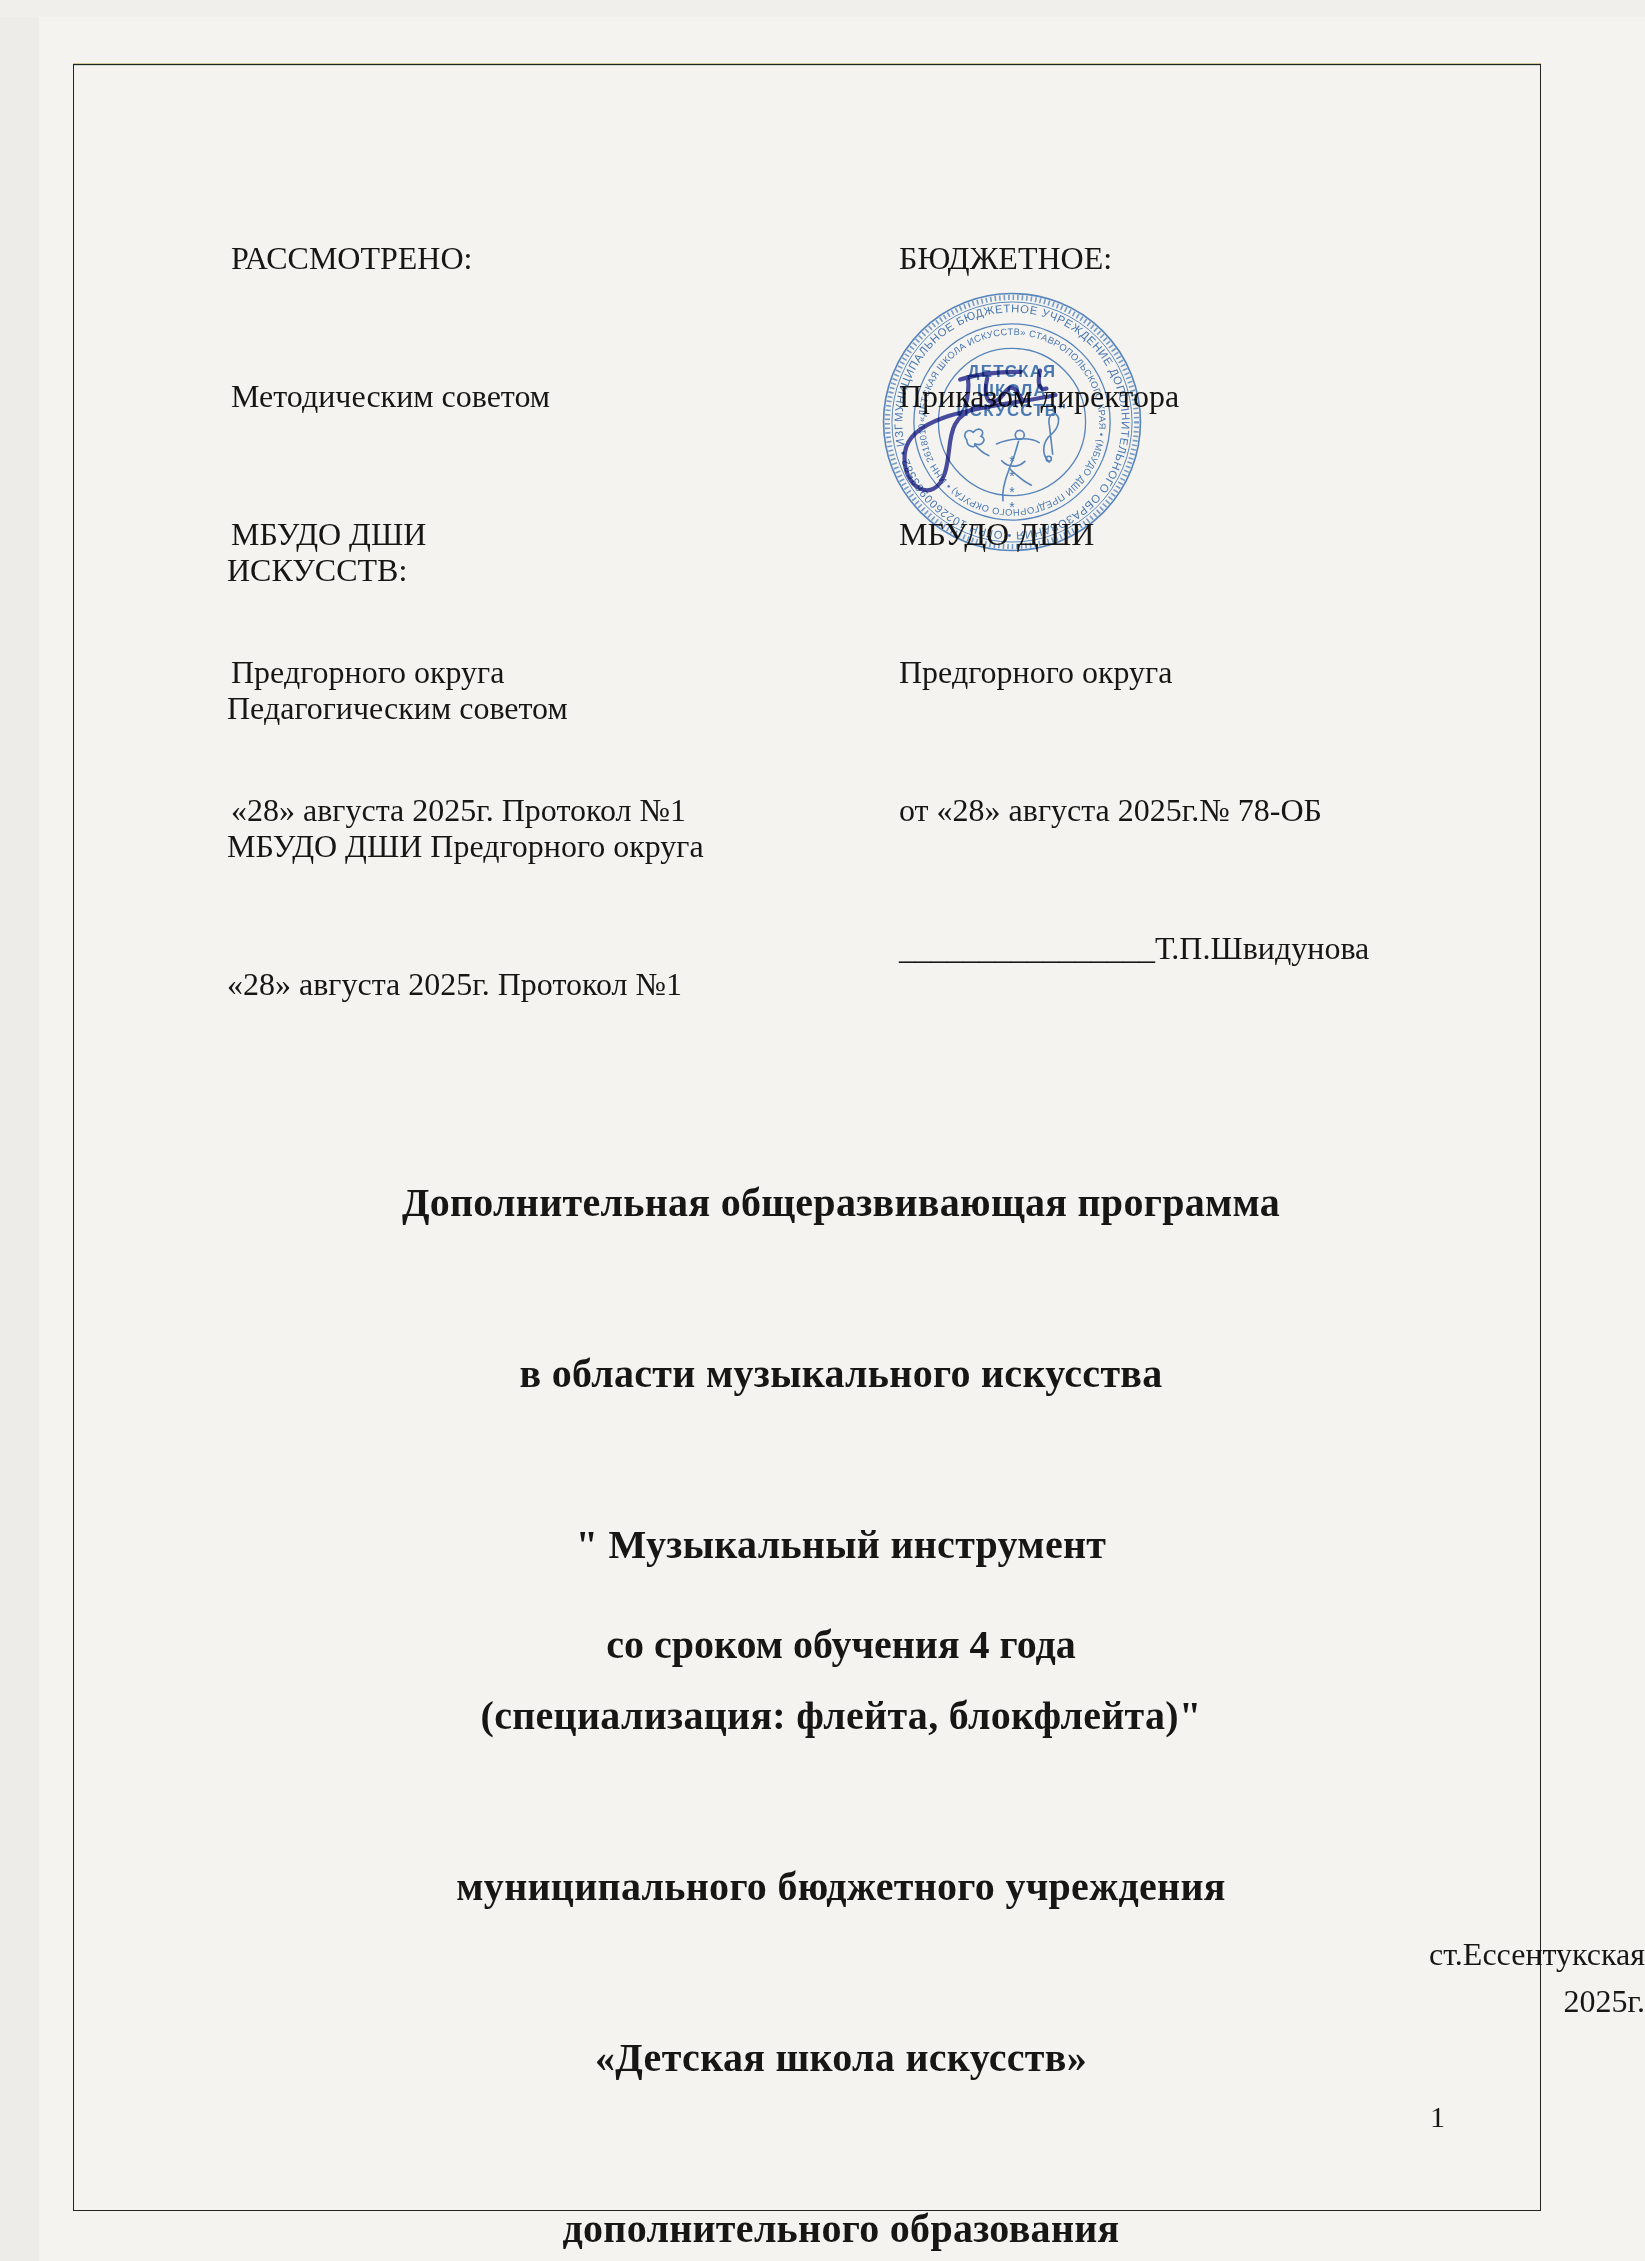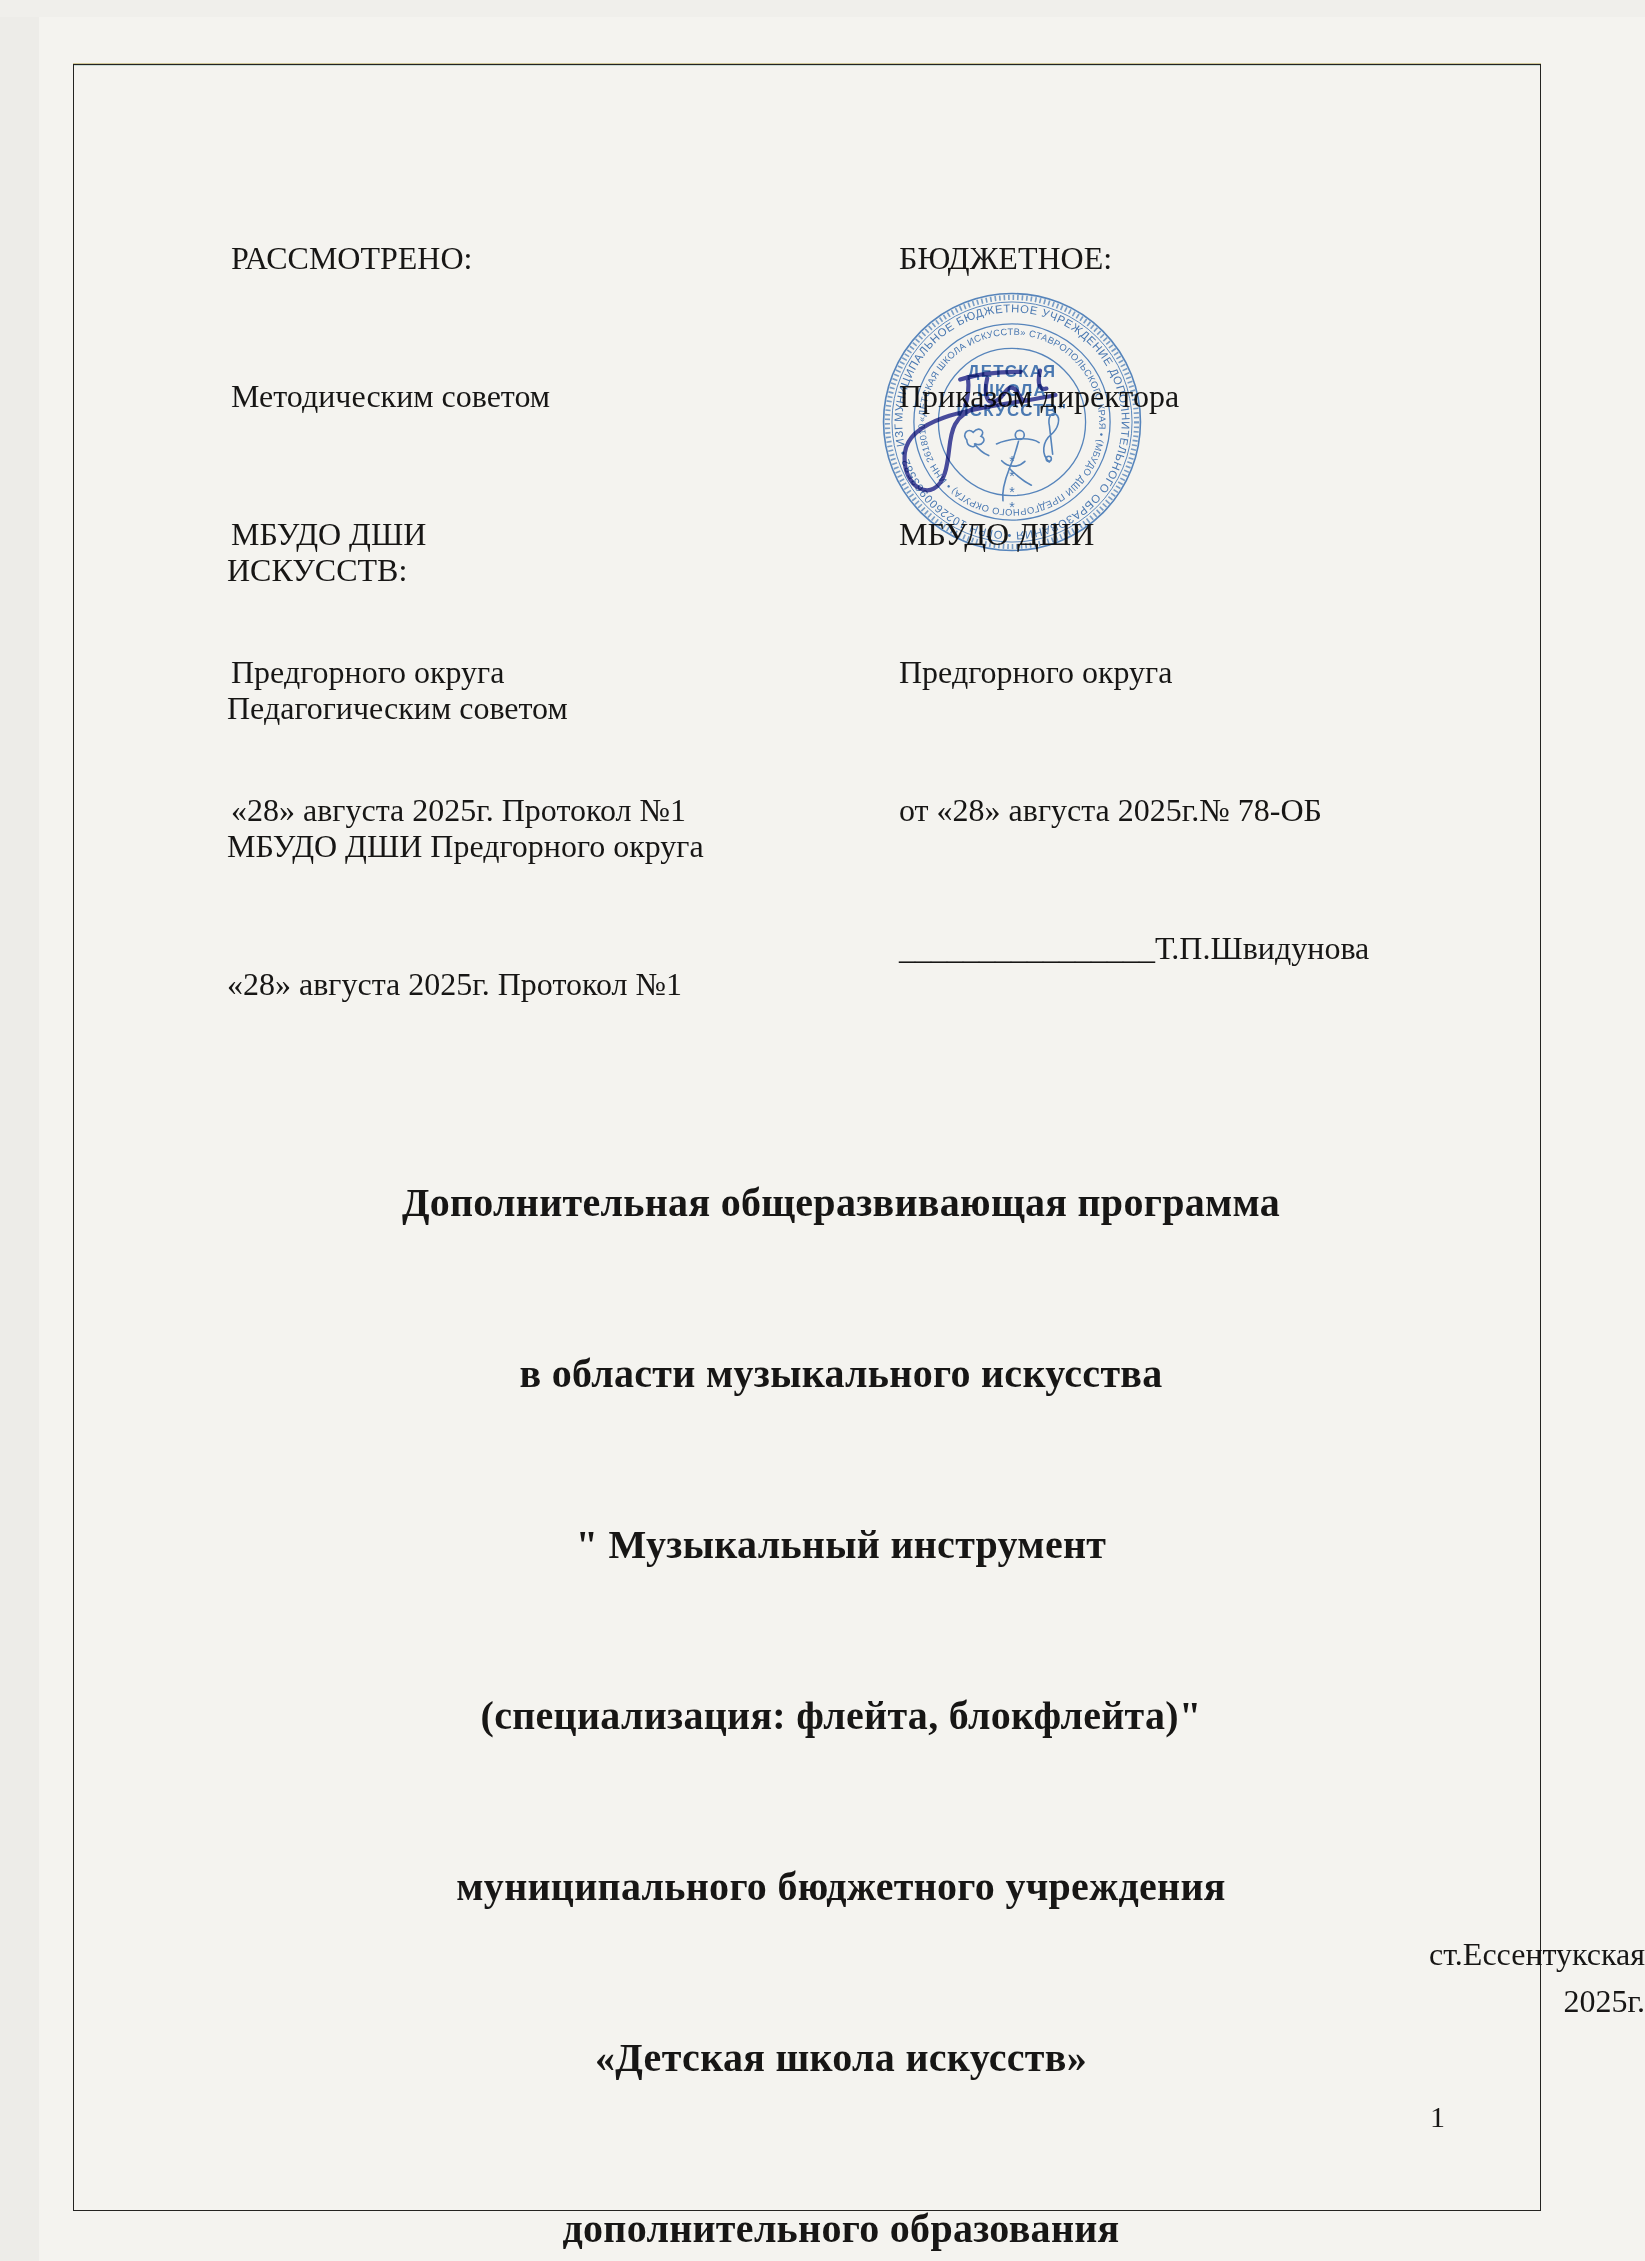--- a/index.html
+++ b/index.html
@@ -130,20 +130,21 @@
     <div class="tline">в области музыкального искусства</div>
     <div class="tline">" Музыкальный инструмент</div>
     <div class="tline">(специализация: флейта, блокфлейта)"</div>
     <div class="tline">муниципального бюджетного учреждения</div>
     <div class="tline">«Детская школа искусств»</div>
     <div class="tline">дополнительного образования</div>
     
     
   </div>
 
+  <div class="duration">со сроком обучения 4 года</div>
 
   <div class="footer">
     <div>ст.Ессентукская</div>
     <div>2025г.</div>
   </div>
 
   <div class="pagenum">1</div>
 
 </div>
 

